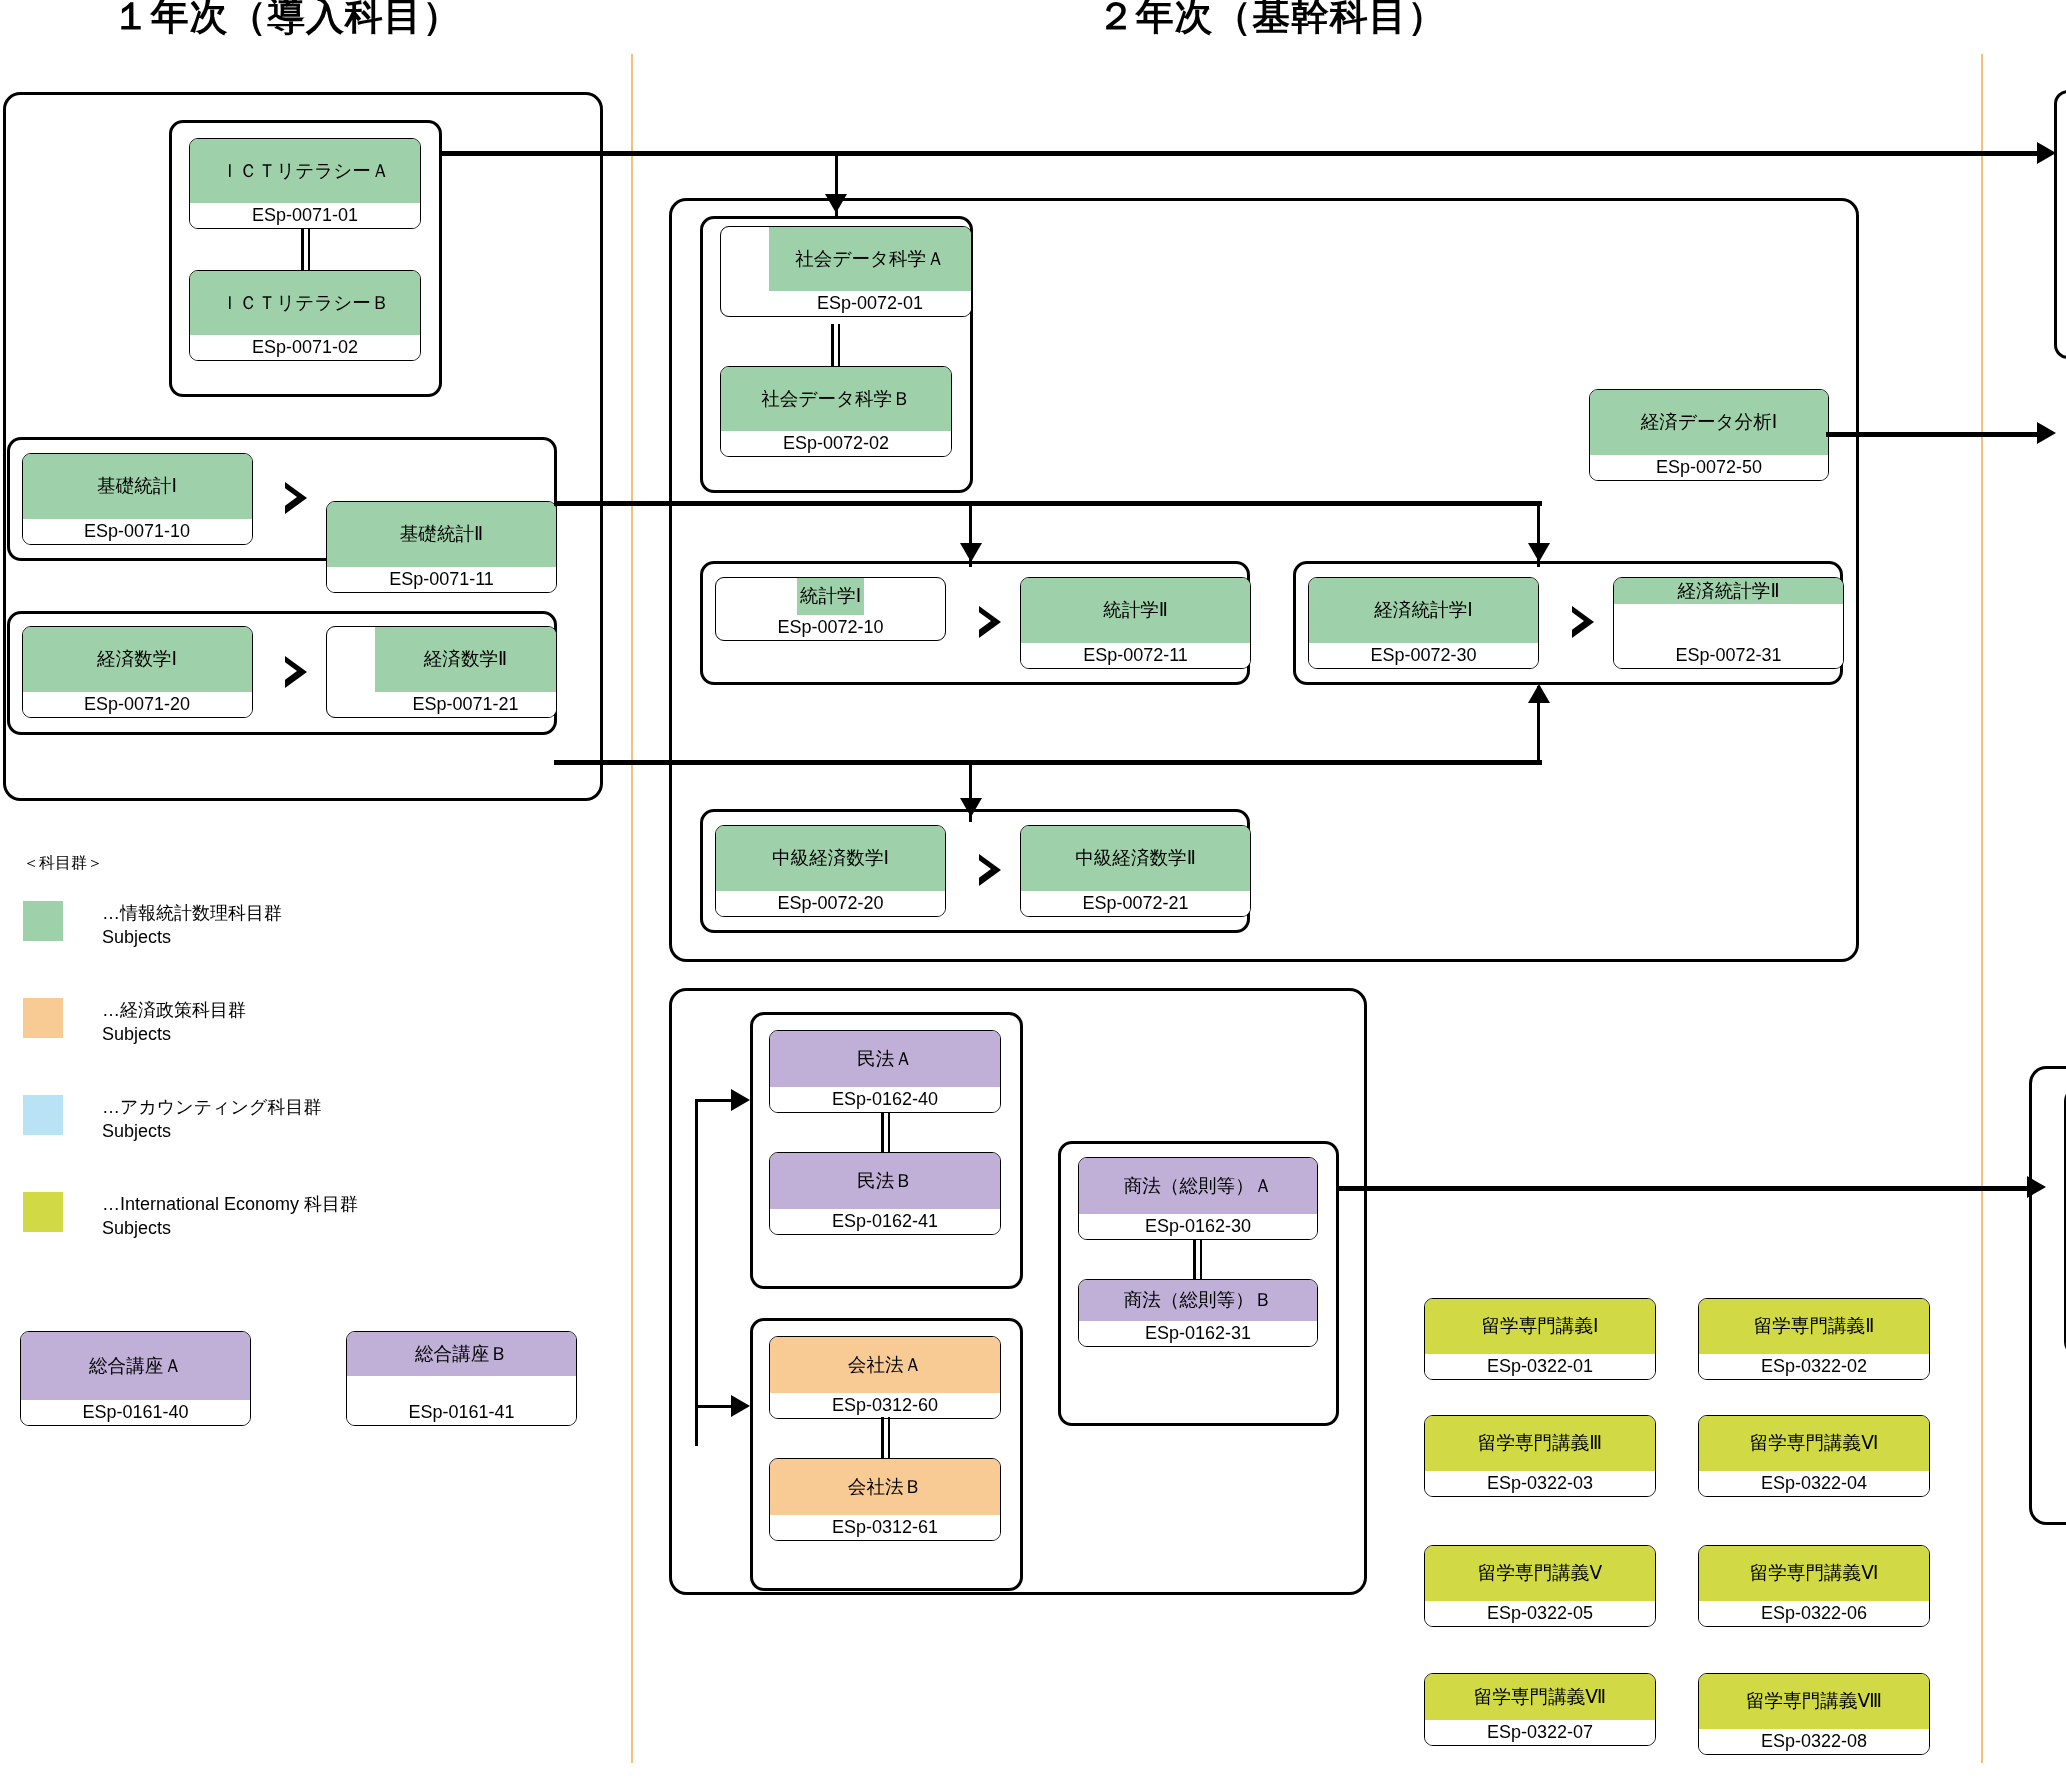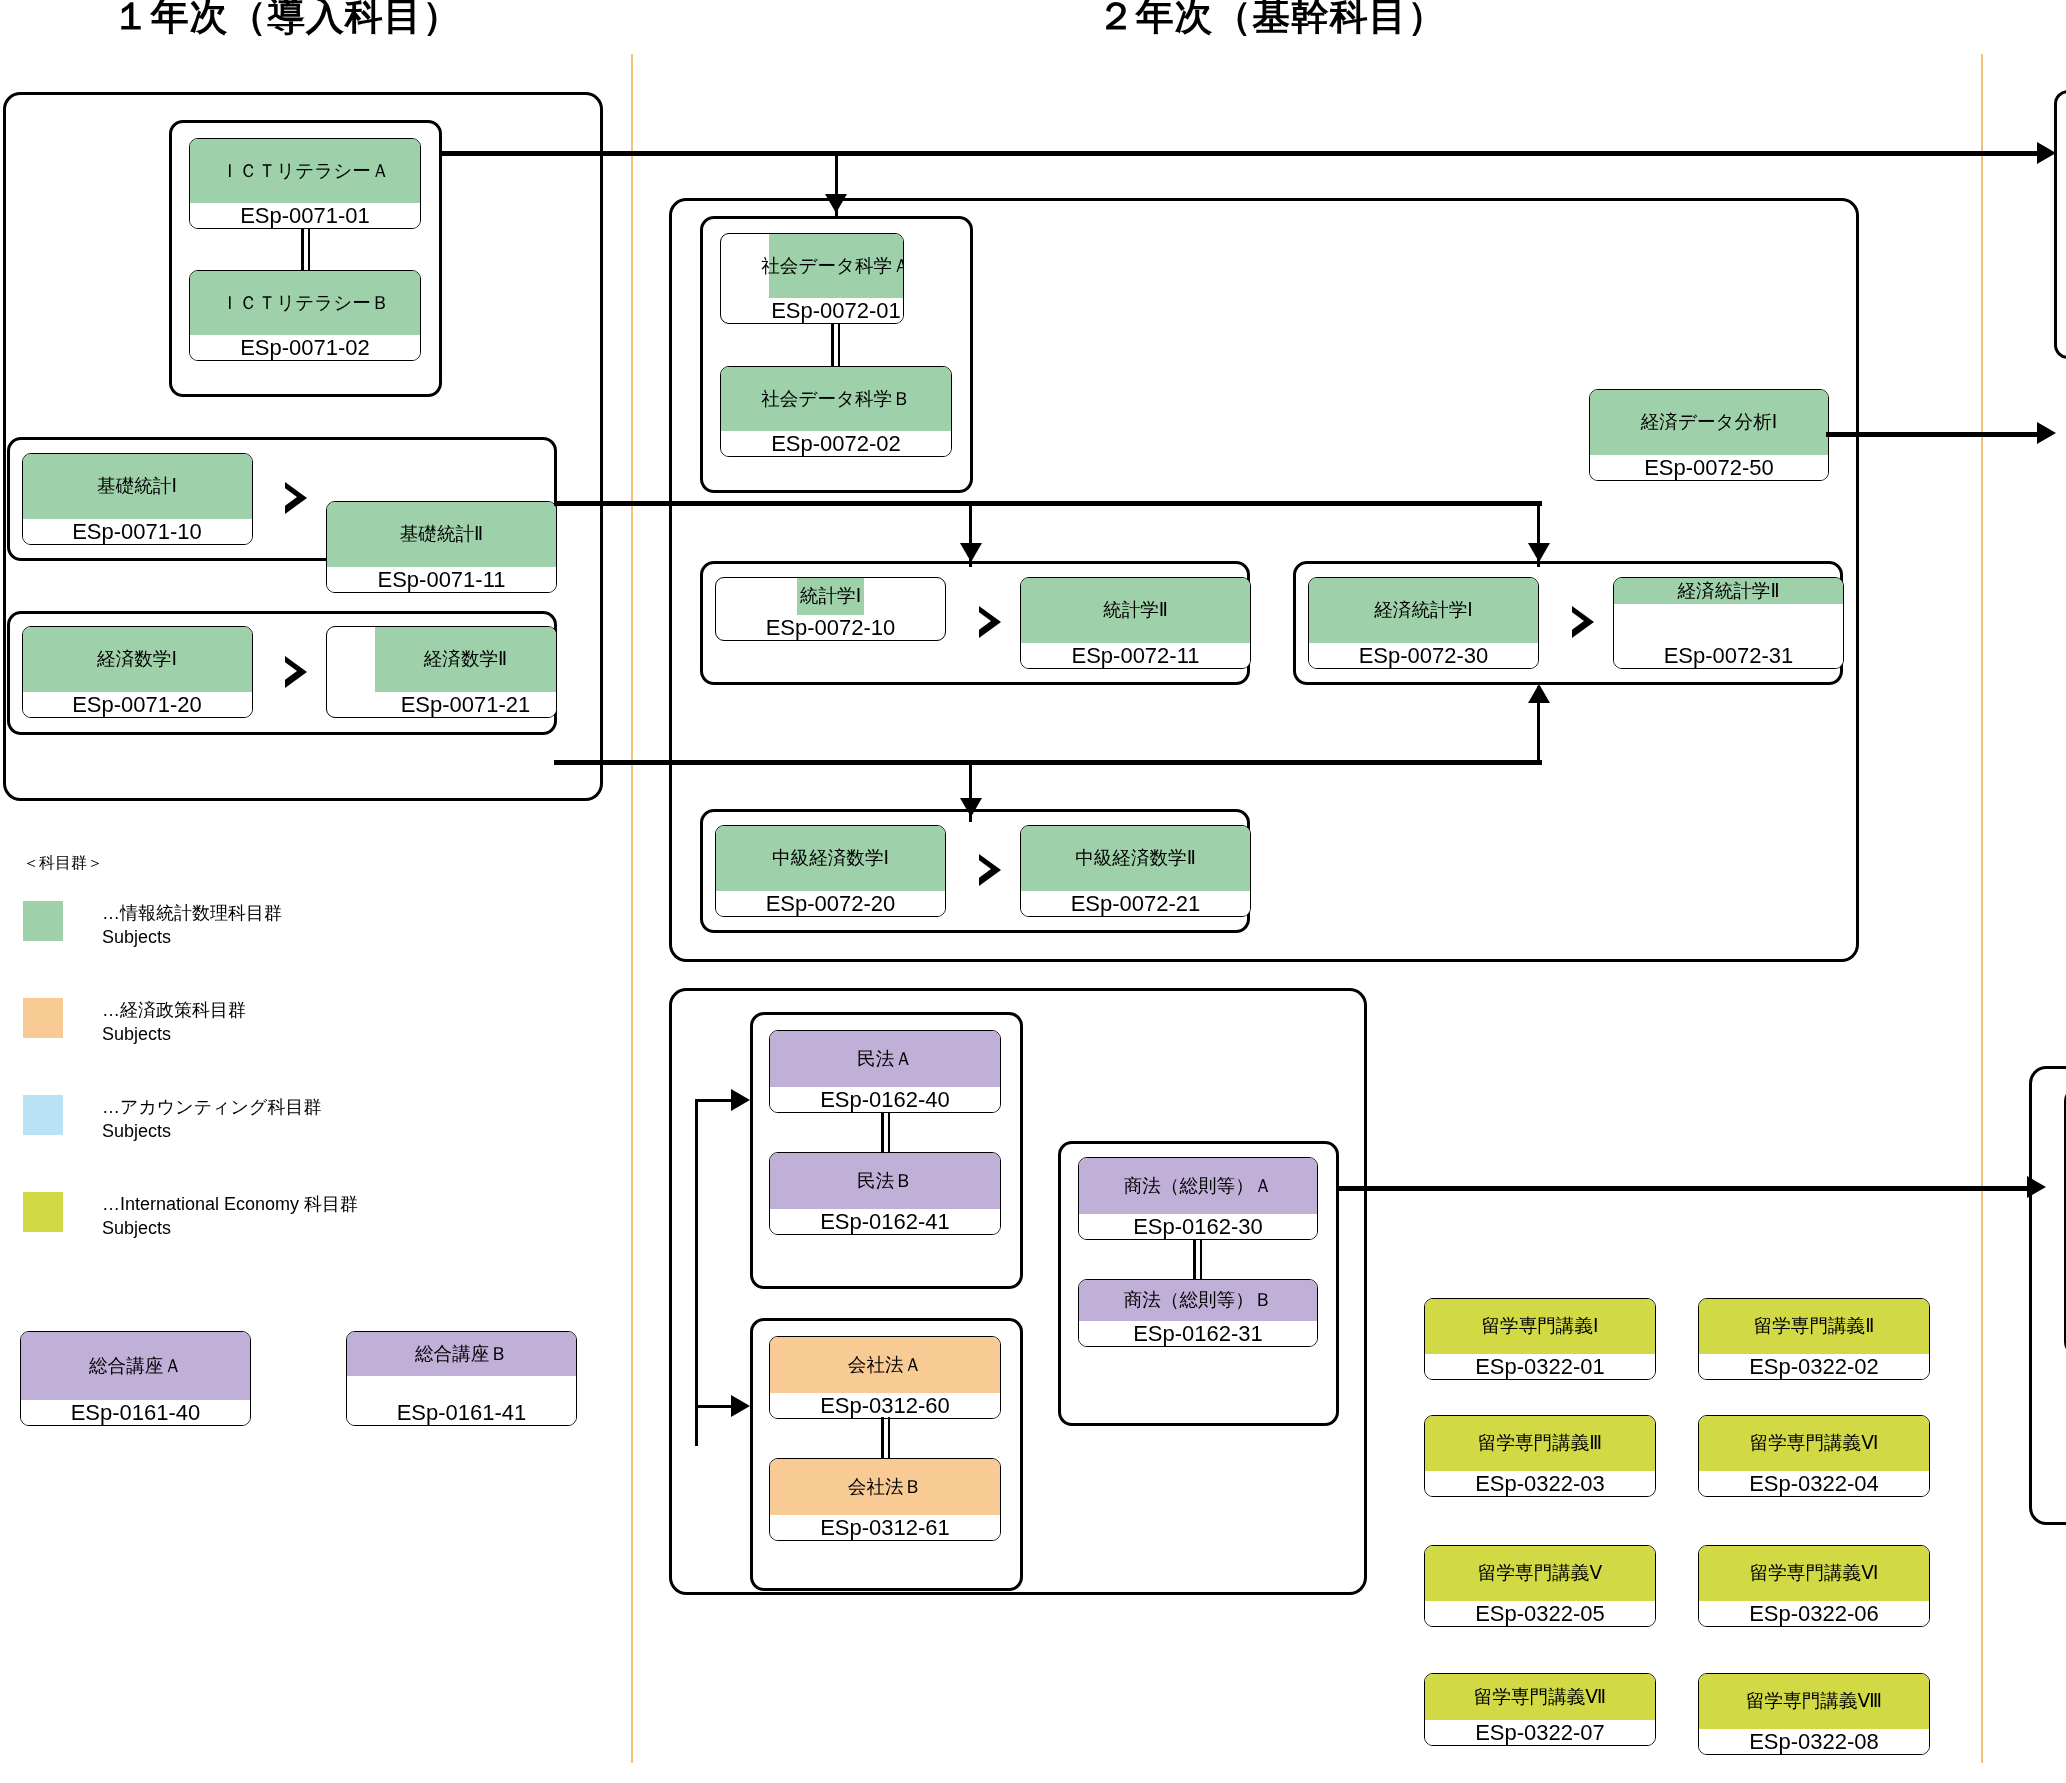--- a/index.html
+++ b/index.html
@@ -62,21 +62,21 @@
     padding:0.8px 2.5px;
     line-height:1.1;
     white-space:nowrap;
   }
   .card .code{
     flex:0 0 auto;
     background:#ffffff;
     display:flex;
     align-items:center;
     justify-content:center;
-    font-size:22px;
+    font-size:18px;
     font-weight:400;
     height:25px;
     white-space:nowrap;
   }
   .c-green  .title{background:#9ed1a9;}
   .c-orange .title{background:#f8cb95;}
   .c-lime   .title{background:#d1da45;}
   .c-purple .title{background:#c0b0d8;}
 
   
@@ -178,21 +178,21 @@
   <div class="card c-green" style="left:326px;top:626px;width:231px;height:92px;padding-left:48px;">
     <div class="title">経済数学Ⅱ</div>
     <div class="code">ESp-0071-21</div>
   </div>
 
   <div class="frame" style="left:669px;top:198px;width:1190px;height:764px;"></div>
 
   <div class="frame" style="left:669px;top:988px;width:698px;height:607px;"></div>
 
   <div class="frame inner" style="left:700px;top:216px;width:273px;height:277px;"></div>
-  <div class="card c-green" style="left:720px;top:233px;width:184px;height:91px;padding-left:48px;">
+  <div class="card c-green" style="left:720px;top:226px;width:252px;height:91px;padding-left:48px;">
     <div class="title">社会データ科学Ａ</div>
     <div class="code">ESp-0072-01</div>
   </div>
   <div class="dbl-v" style="left:831px;top:324px;height:43px;"></div>
   <div class="card c-green" style="left:720px;top:366px;width:232px;height:91px;">
     <div class="title">社会データ科学Ｂ</div>
     <div class="code">ESp-0072-02</div>
   </div>
 
   <div class="frame inner" style="left:700px;top:561px;width:550px;height:124px;"></div>

